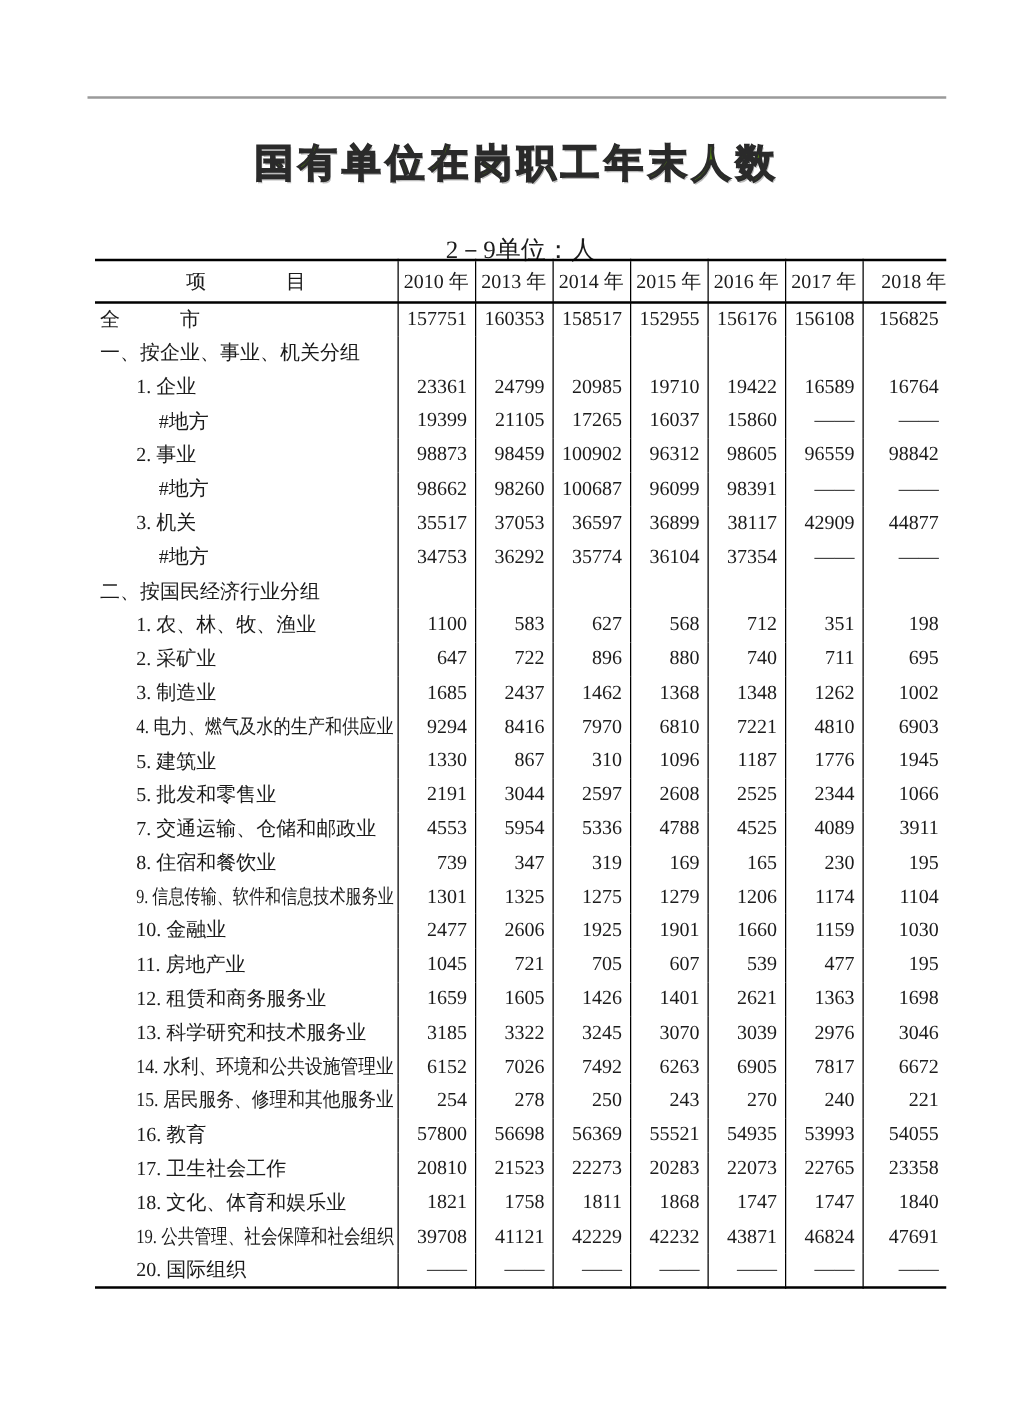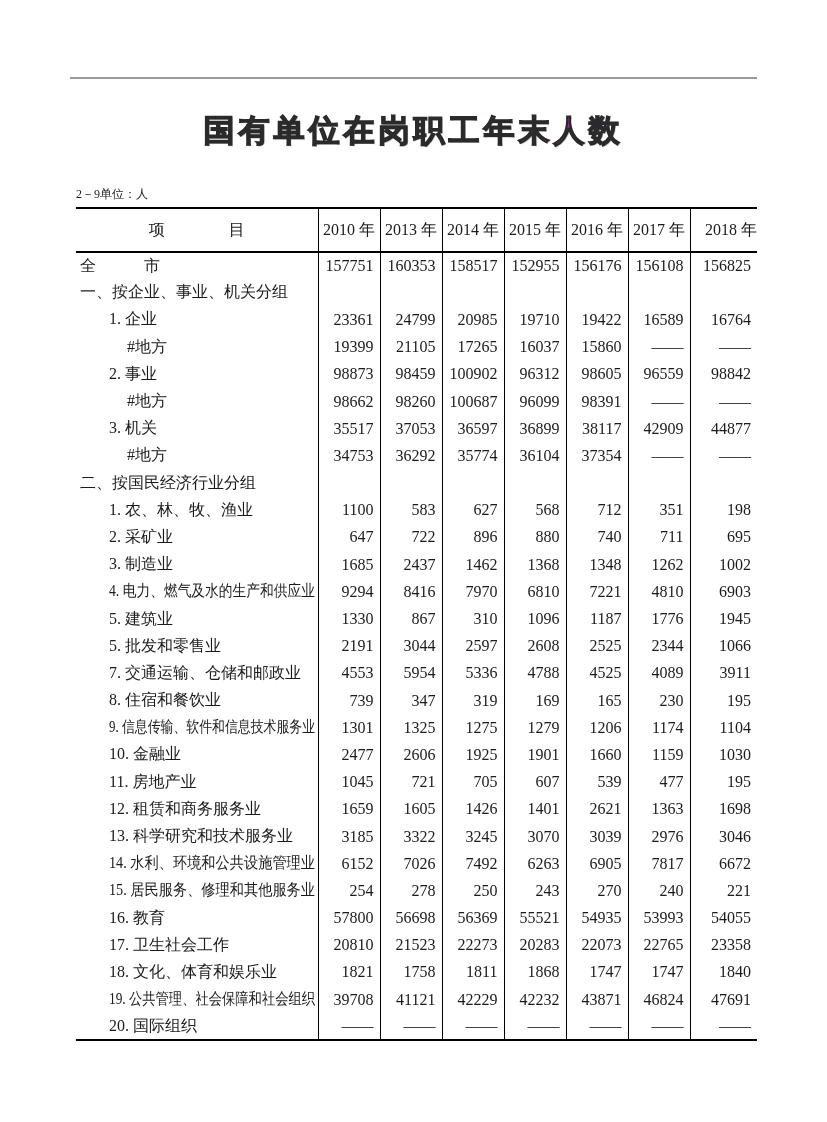--- a/index.html
+++ b/index.html
@@ -29,43 +29,43 @@
   }
   .title{
     position:absolute;
     left:0; top:110px;
     width:100%;
     margin:0;
     text-align:center;
     font-size:31px;
     font-weight:bold;
     letter-spacing:4px;
-    color:#a21caf;
+    color:#4d7c0f;
     -webkit-text-stroke:1.2px #2a2a2a;
     text-shadow:1px 1px 0 rgba(60,60,60,.35);
   }
   .meta-row{
     position:absolute;
     left:76px; top:186px;
     width:681px;
     display:flex;
-    justify-content:flex-start;
-    font-size:12px;
+    justify-content:center;
+    font-size:20px;
   }
   table.data{
     position:absolute;
     left:76px; top:207px;
     width:681px;
     border-collapse:collapse;
     table-layout:fixed;
     border-top:2px solid var(--border);
     border-bottom:2px solid var(--border);
     font-size:16px;
   }
-  thead tr{height:44px;}
+  thead tr{height:34px;}
   thead{border-bottom:2px solid var(--border);}
   tbody tr{height:27.2px;}
   th,td{
     padding:0;
     font-weight:normal;
     vertical-align:middle;
     overflow:hidden;
   }
   th.item-th{
     text-align:center;

